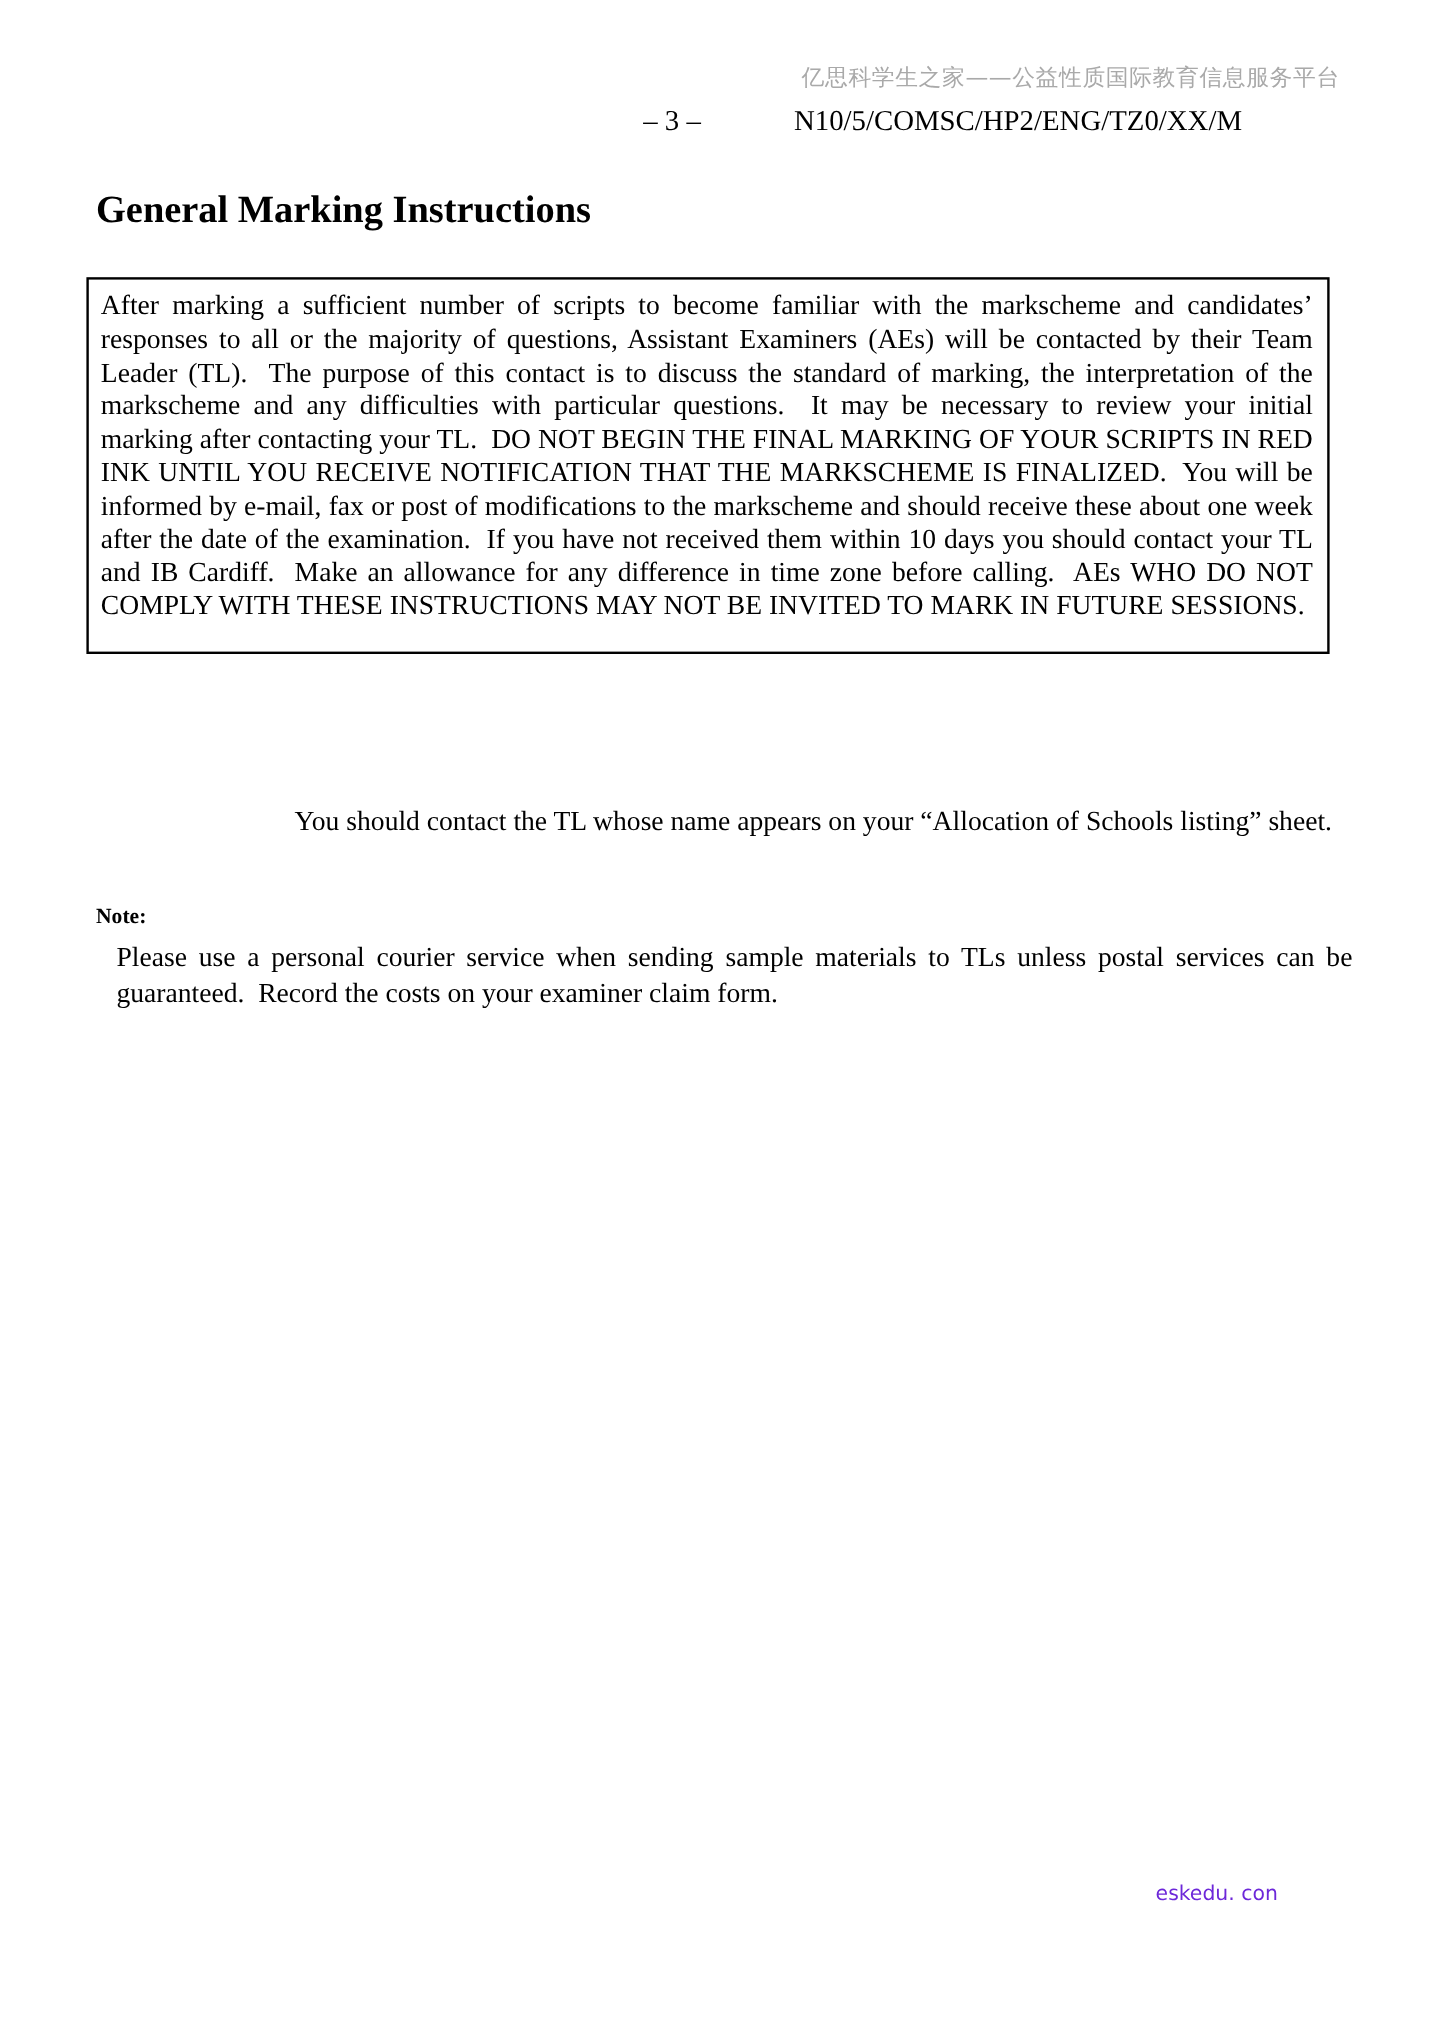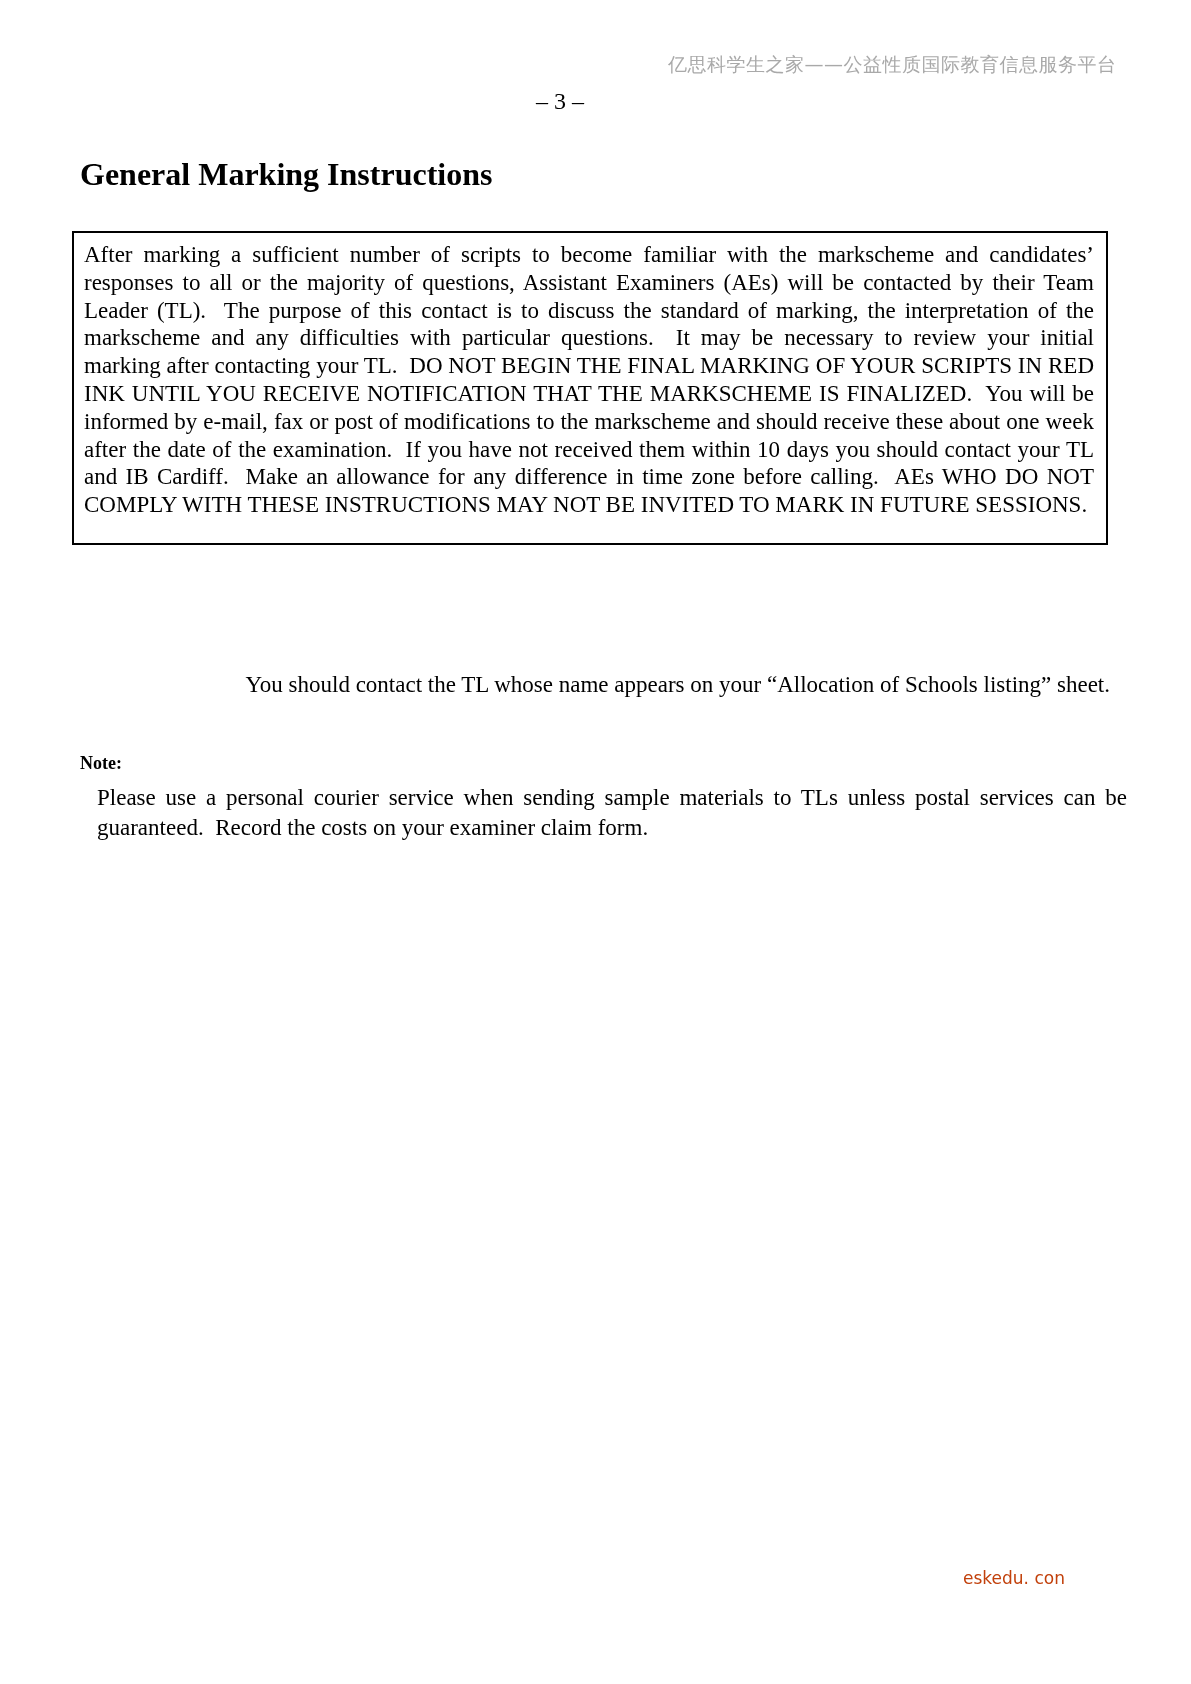--- a/index.html
+++ b/index.html
@@ -85,33 +85,34 @@
     line-height:30px;
     text-align:justify;
     margin-left:17px;
   }
   .bottom-watermark{
     position:absolute;
     left:963px;
     top:1568px;
     font-family:"DejaVu Sans", sans-serif;
     font-size:17px;
-    color:#c2410c;
+    color:#6d28d9;
     white-space:nowrap;
   }
 </style>
 </head>
 <body>
 
 <div class="page">
 
   <div class="cn-watermark">亿思科学生之家——公益性质国际教育信息服务平台</div>
 
   <div class="page-number">– 3 –</div>
 
+  <div class="doc-code">N10/5/COMSC/HP2/ENG/TZ0/XX/M</div>
 
   <h1 class="title" style="margin:0;">General Marking Instructions</h1>
 
   <div class="instruction-box">
     <div class="instruction-text"><span class="seg-italic">After marking a sufficient number of scripts to become familiar with the markscheme and candidates’ responses to all or the majority of questions, Assistant Examiners (AEs) will be contacted by their Team Leader (TL).&nbsp; The purpose of this contact is to discuss the standard of marking, the interpretation of the markscheme and any difficulties with particular questions.&nbsp; It may be necessary to review your initial marking after contacting your TL.&nbsp; </span><span class="seg-bold">DO NOT BEGIN THE FINAL MARKING OF YOUR SCRIPTS IN RED INK UNTIL YOU RECEIVE NOTIFICATION THAT THE MARKSCHEME IS FINALIZED.&nbsp; </span><span class="seg-italic">You will be informed by e-mail, fax or post of modifications to the markscheme and should receive these about one week after the date of the examination.&nbsp; If you have not received them within 10 days you should contact your TL and IB Cardiff.&nbsp; Make an allowance for any difference in time zone before calling.&nbsp; </span><span class="seg-bold">AEs WHO DO NOT COMPLY WITH THESE INSTRUCTIONS MAY NOT BE INVITED TO MARK IN FUTURE SESSIONS.</span></div>
   </div>
 
   <div class="contact-line">You should contact the TL whose name appears on your “Allocation of Schools listing” sheet.</div>
 
   <div class="note-label">Note:</div>

